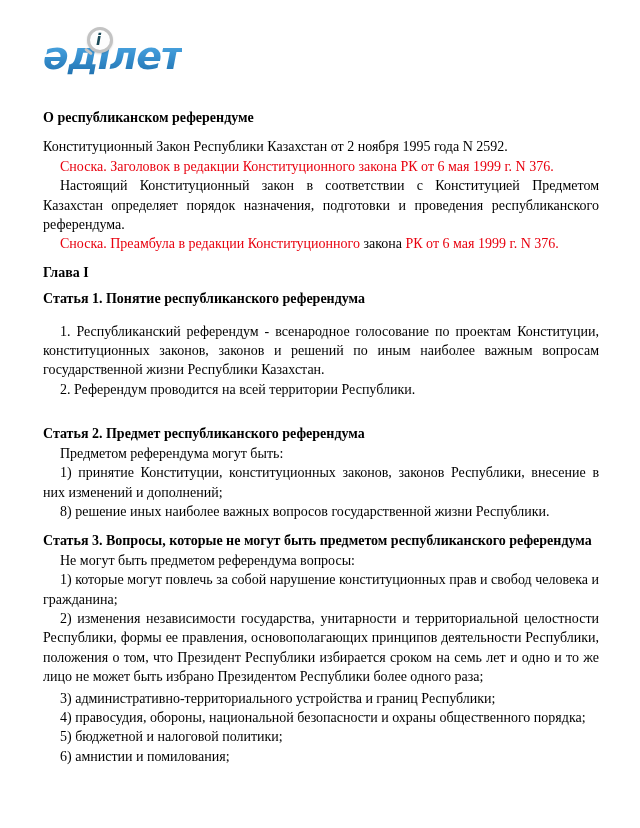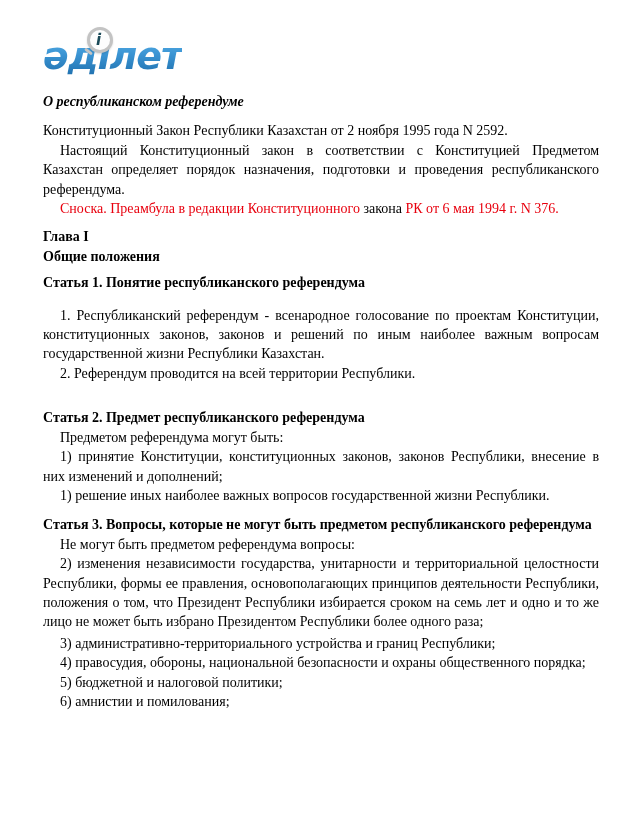--- a/index.html
+++ b/index.html
@@ -78,21 +78,21 @@
     padding: 0;
     font-size: 14px;
     line-height: 19.4px;
     font-weight: normal;
   }
   .bold { font-weight: bold; }
   .red { color: #e8000e; }
   .indent { text-indent: 17px; }
   .just { text-align: justify; }
 
-  .doc-title   { margin-top: 12px; font-weight: bold; font-style: italic; }
+  .doc-title   { margin-top: 28px; font-weight: bold; }
   .law-line    { margin-top: 10px; }
   .chapter     { margin-top: 9px; font-weight: bold; }
   .art1-head   { margin-top: 7px; margin-bottom: 13px; font-weight: bold; }
   .art2-head   { font-weight: bold; margin-top: 25px; }
   .art3-head   { margin-top: 10px; font-weight: bold; }
   .gap-top     { margin-top: 2px; }
 </style>
 </head>
 <body>
 
@@ -103,38 +103,39 @@
     <span class="magnifier">
       <span class="mag-glyph">і</span>
       <span class="mag-handle"></span>
     </span>
   </div>
 
   <h1 class="doc-title">О республиканском референдуме</h1>
 
   <p class="law-line">Конституционный Закон Республики Казахстан от 2 ноября 1995 года N 2592.</p>
 
+  <p class="red indent">Сноска. Заголовок в редакции Конституционного закона РК от 6 мая 1999 г. N 376.</p>
 
   <p class="indent just">Настоящий Конституционный закон в соответствии с Конституцией Предметом Казахстан определяет порядок назначения, подготовки и проведения республиканского референдума.</p>
 
-  <p class="indent"><span class="red">Сноска. Преамбула в редакции Конституционного </span><span>закона </span><span class="red">РК от 6 мая 1994 г. N 376.</span></p>
+  <p class="indent"><span class="red">Сноска. Преамбула в редакции Конституционного </span><span>закона </span><span class="red">РК от 6 мая 1999 г. N 376.</span></p>
 
   <p class="chapter">Глава I</p>
-  <p class="bold">Общие положения</p>
 
   <h2 class="art1-head">Статья 1. Понятие республиканского референдума</h2>
   <p class="indent just">1. Республиканский референдум - всенародное голосование по проектам Конституции, конституционных законов, законов и решений по иным наиболее важным вопросам государственной жизни Республики Казахстан.</p>
   <p class="indent">2. Референдум проводится на всей территории Республики.</p>
 
   <h2 class="art2-head">Статья 2. Предмет республиканского референдума</h2>
   <p class="indent">Предметом референдума могут быть:</p>
   <p class="indent just">1) принятие Конституции, конституционных законов, законов Республики, внесение в них изменений и дополнений;</p>
-  <p class="indent just">1) решение иных наиболее важных вопросов государственной жизни Республики.</p>
+  <p class="indent just">8) решение иных наиболее важных вопросов государственной жизни Республики.</p>
 
   <h2 class="art3-head just">Статья 3. Вопросы, которые не могут быть предметом республиканского референдума</h2>
   <p class="indent">Не могут быть предметом референдума вопросы:</p>
+  <p class="indent just">1) которые могут повлечь за собой нарушение конституционных прав и свобод человека и гражданина;</p>
   <p class="indent just">2) изменения независимости государства, унитарности и территориальной целостности Республики, формы ее правления, основополагающих принципов деятельности Республики, положения о том, что Президент Республики избирается сроком на семь лет и одно и то же лицо не может быть избрано Президентом Республики более одного раза;</p>
   <p class="indent just gap-top">3) административно-территориального устройства и границ Республики;</p>
   <p class="indent just">4) правосудия, обороны, национальной безопасности и охраны общественного порядка;</p>
   <p class="indent">5) бюджетной и налоговой политики;</p>
   <p class="indent">6) амнистии и помилования;</p>
 
 </div>
 
 </body></html>

